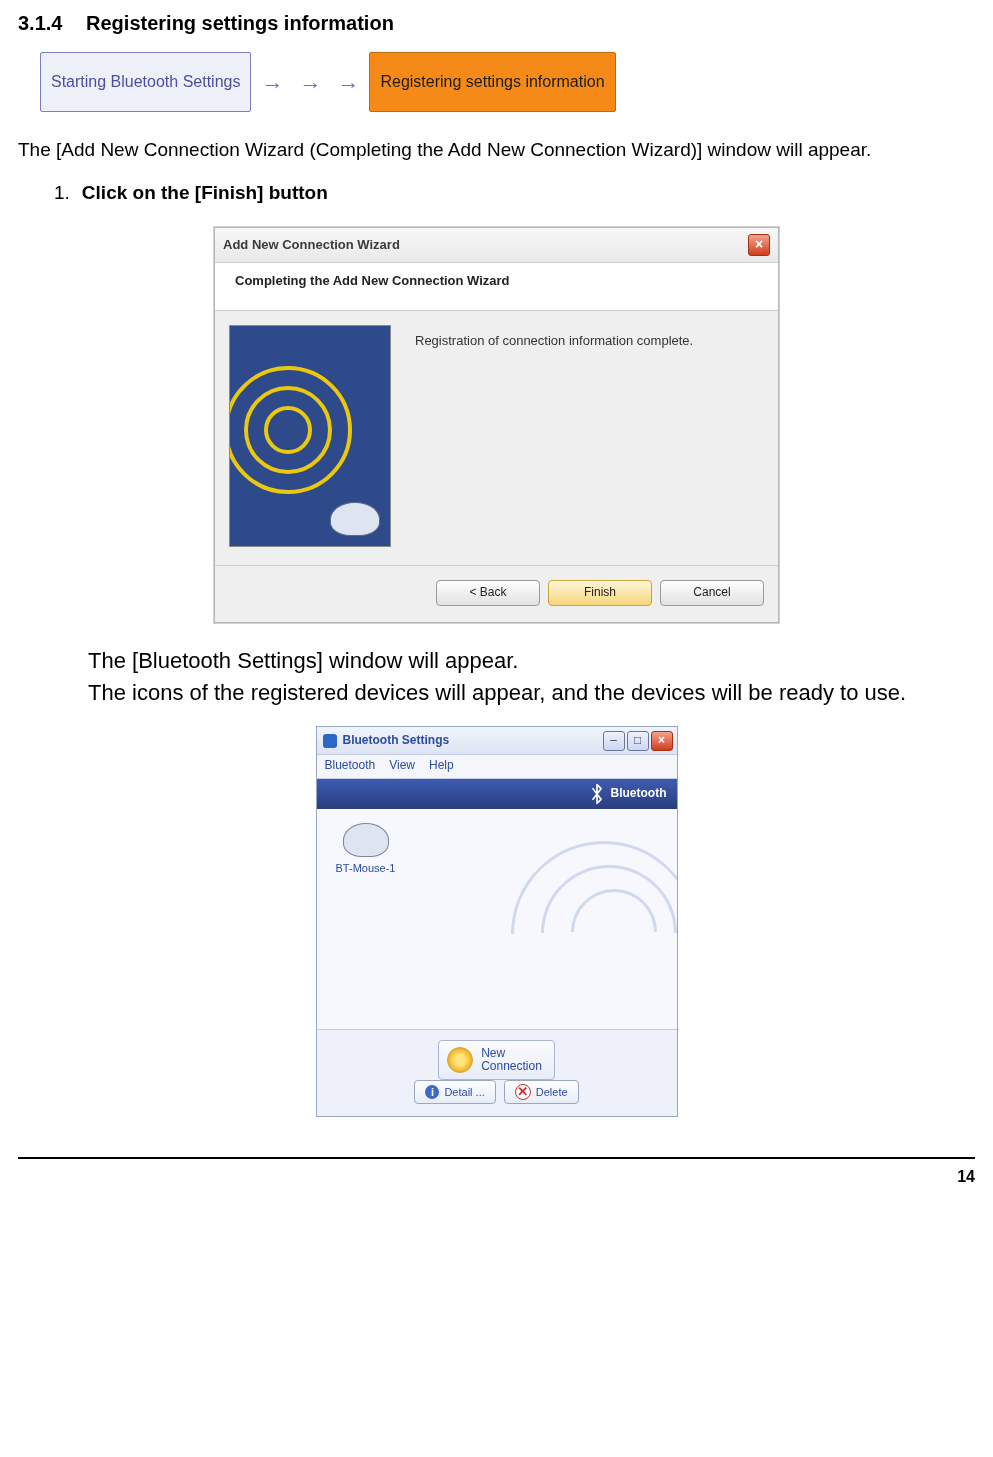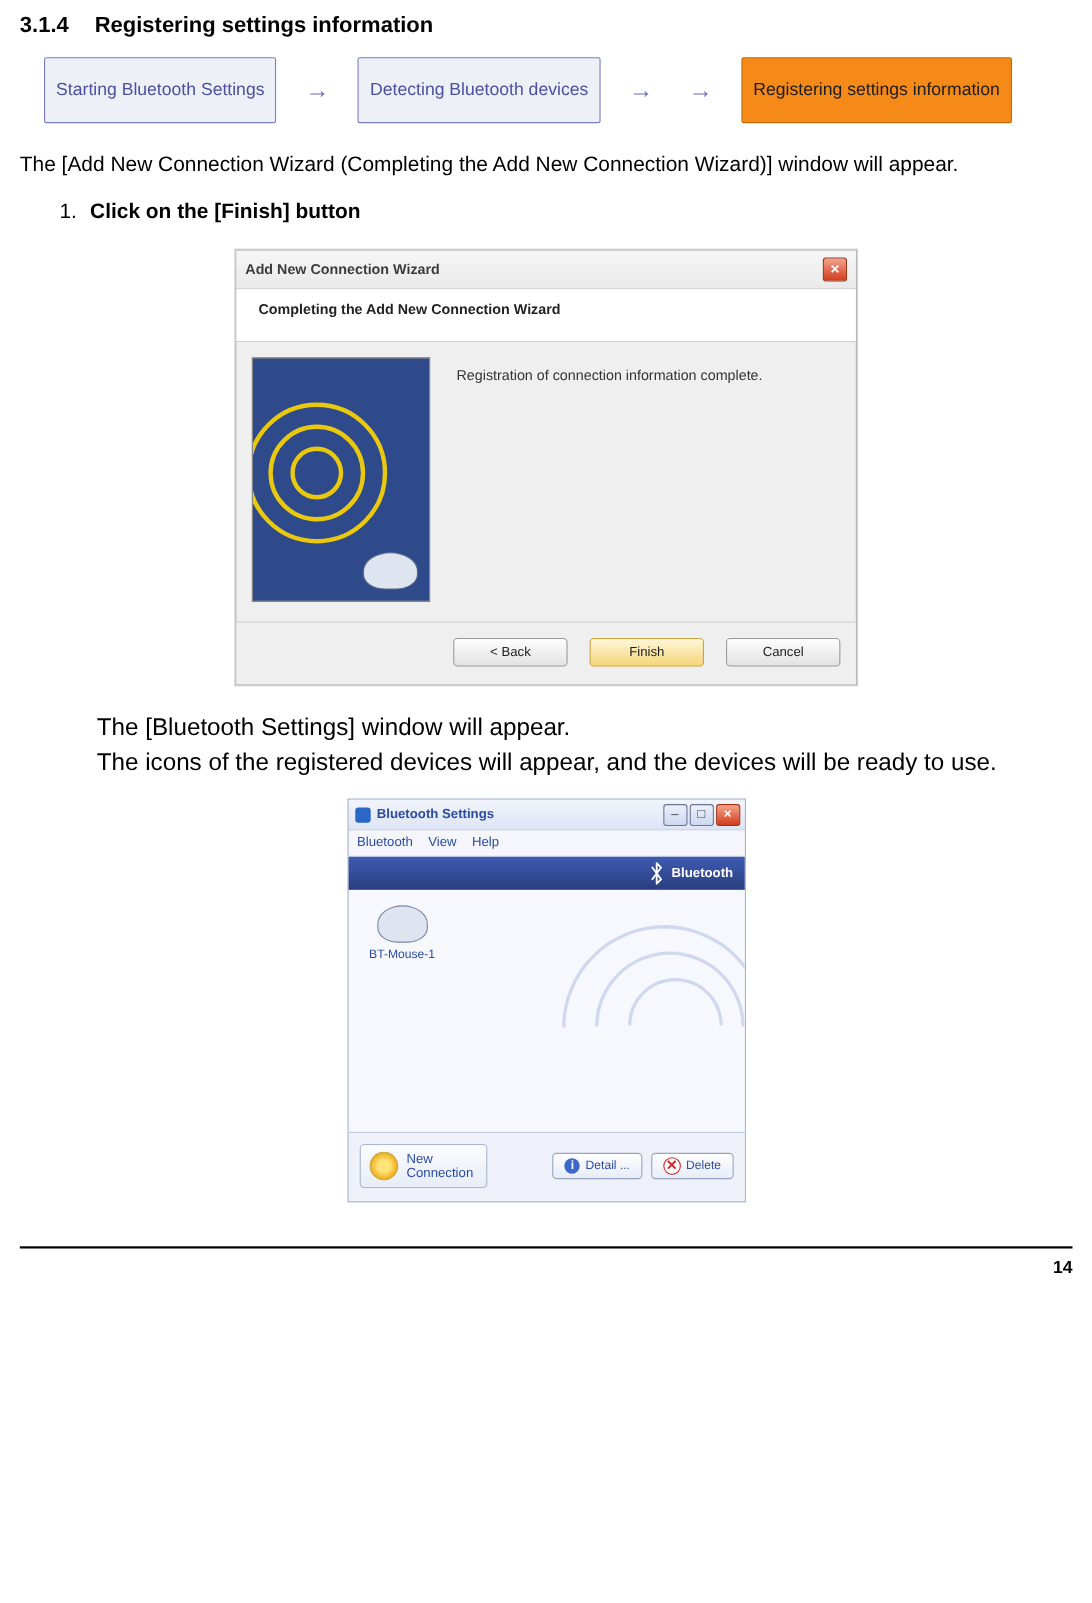--- a/index.html
+++ b/index.html
@@ -15,21 +15,21 @@
       font-weight: bold;
       font-size: 20px;
       margin-bottom: 2px;
     }
     .heading .num { margin-right: 18px; }
 
     
     .flow {
       display: flex;
       align-items: center;
-      gap: 20px;
+      gap: 4px;
       margin: 16px 0 26px 22px;
     }
     .flow-box {
       border: 1px solid #7a7dc6;
       background: #eef0f8;
       color: #4c4f9e;
       font-size: 16px;
       text-align: center;
       padding: 6px 10px;
       min-width: 150px;
@@ -128,21 +128,21 @@
       flex: 1;
       color: #333;
       font-size: 13px;
       padding-top: 8px;
     }
     .wiz-footer {
       border-top: 1px solid #cfcfcf;
       padding: 14px 14px 16px 14px;
       display: flex;
       justify-content: flex-end;
-      gap: 20px;
+      gap: 8px;
       background: #efefef;
     }
     .wiz-btn {
       min-width: 82px;
       padding: 4px 10px;
       background: linear-gradient(#fefefe, #e2e2e2);
       border: 1px solid #9a9a9a;
       border-radius: 4px;
       font-size: 12px;
       text-align: center;
@@ -218,20 +218,21 @@
       border-left-color:transparent; border-bottom-color:transparent;
       transform: rotate(-45deg);
     }
     .waves .w1{width:80px;height:80px;right:40px;top:60px;}
     .waves .w2{width:130px;height:130px;right:20px;top:36px;}
     .waves .w3{width:180px;height:180px;right:0;top:12px;}
     .bt-footer {
       display: flex; align-items: center; justify-content: space-between;
       padding: 10px 10px 12px 10px;
       background: #eef1fa;
+      flex-direction: column;
     }
     .newconn {
       display:flex; align-items:center; gap:8px;
       border:1px solid #aab5d2; border-radius:4px;
       padding:6px 12px 6px 8px;
       background:linear-gradient(#fbfcfe,#e7ecf7);
       color:#2b4ca0;
     }
     .newconn .star {
       width:24px;height:24px;border-radius:50%;
@@ -269,21 +270,20 @@
 <body>
 
 <div class="heading">
   <span class="num">3.1.4</span>
   <span>Registering settings information</span>
 </div>
 
 <div class="flow">
   <div class="flow-box">Starting Bluetooth Settings</div>
   <span class="flow-arrow">→</span>
-  <div class="flow-box">Detecting Bluetooth devices</div>
   <span class="flow-arrow">→</span>
   <span class="flow-arrow">→</span>
   <div class="flow-box active">Registering settings information</div>
 </div>
 
 <p class="para">The [Add New Connection Wizard (Completing the Add New Connection Wizard)] window will appear.</p>
 
 <div class="step-row">
   <span class="step-num">1.</span>
   <span>Click on the [Finish] button</span>

